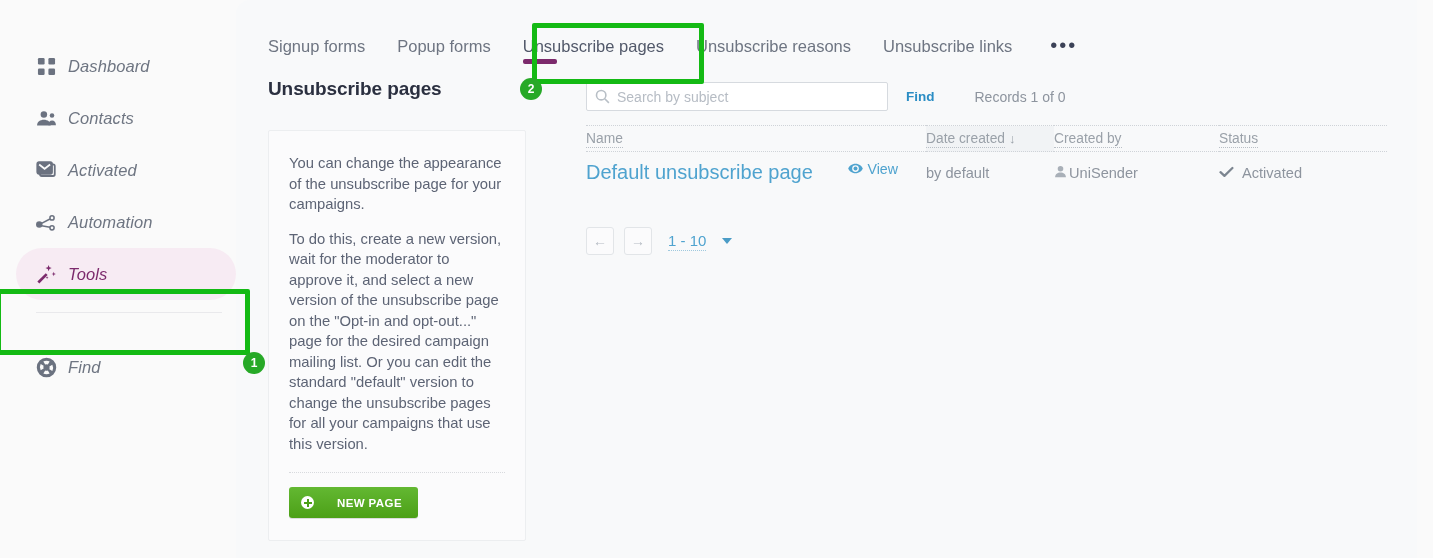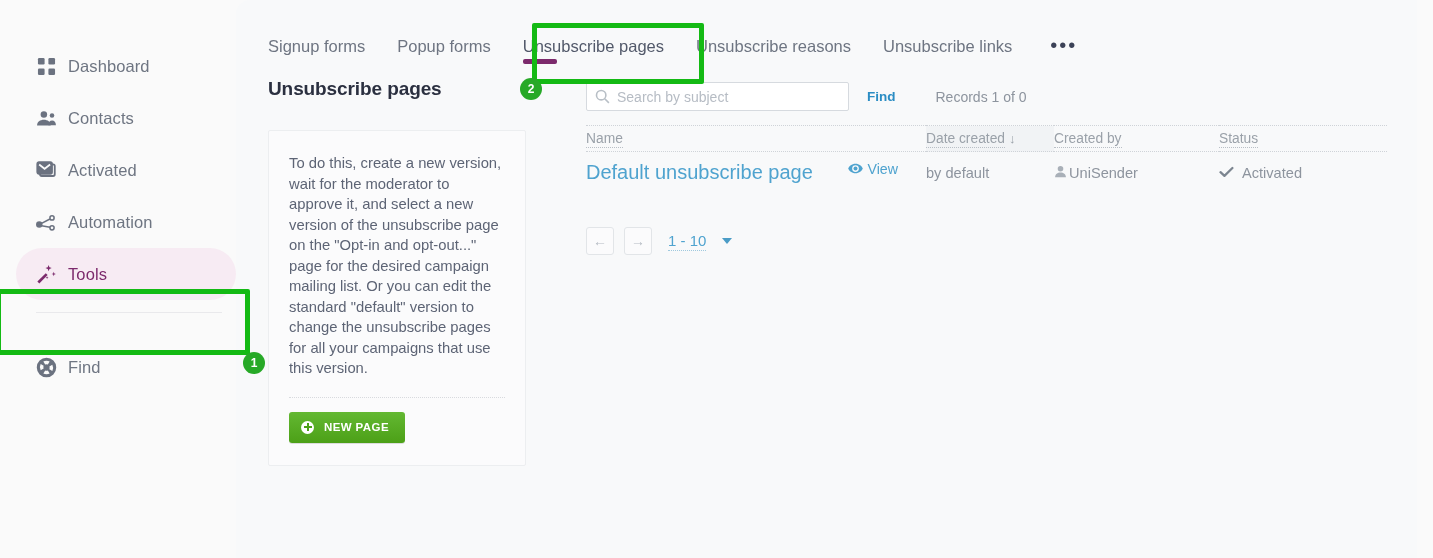--- a/index.html
+++ b/index.html
@@ -19,21 +19,21 @@
     background: #fafafa;
   }
 
   
   #sidebar {
     position: absolute;
     left: 0; top: 0;
     width: 252px; height: 558px;
     background: #fafafa;
   }
-  .nav-list { position: relative; padding-top: 40px; }
+  .nav-list { position: relative; padding-top: 40px; font-style: italic; }
   .nav-item {
     position: relative;
     display: flex;
     align-items: center;
     height: 52px;
     margin: 0 16px 0 16px;
     padding-left: 8px;
     border-radius: 26px;
     cursor: pointer;
   }
@@ -137,21 +137,21 @@
     color: #5d6475;
   }
   .info-card p:last-of-type { margin-bottom: 0; }
   .card-divider {
     border-top: 1px dotted #d8dade;
     margin: 18px 0 14px 0;
   }
   .new-page-btn {
     display: inline-flex;
     align-items: center;
-    gap: 10px;
+    gap: 23px;
     background: linear-gradient(#63b832, #4ca017);
     border: none;
     border-radius: 3px;
     color: #ffffff;
     font-size: 11.5px;
     font-weight: bold;
     letter-spacing: 0.4px;
     padding: 9px 16px 9px 12px;
     cursor: pointer;
     box-shadow: 0 1px 0 rgba(0,0,0,0.12);
@@ -174,21 +174,21 @@
   
   .right-col { flex: 1; padding-top: 10px; padding-left: 28px; }
 
   .search-row {
     display: flex;
     align-items: center;
     margin-bottom: 14px;
   }
   .search-box {
     position: relative;
-    width: 263px;
+    width: 302px;
     height: 29px;
     border: 1px solid #d6dadf;
     background: #ffffff;
     border-radius: 2px;
     display: flex;
     align-items: center;
     padding-left: 28px;
   }
   .search-box .search-glyph {
     position: absolute;
@@ -426,20 +426,21 @@
       </div>
       <div class="tab-more">•••</div>
     </div>
 
     <div class="content">
 
       <div class="left-col">
         <div class="page-title">Unsubscribe pages</div>
 
         <div class="info-card">
+          <p>You can change the appearance of the unsubscribe page for your campaigns.</p>
           <p>To do this, create a new version, wait for the moderator to approve it, and select a new version of the unsubscribe page on the "Opt-in and opt-out..." page for the desired campaign mailing list. Or you can edit the standard "default" version to change the unsubscribe pages for all your campaigns that use this version.</p>
           <div class="card-divider"></div>
           <button class="new-page-btn">
             <span class="plus-circle"></span>
             <span>NEW PAGE</span>
           </button>
         </div>
       </div>
 
       <div class="right-col">

